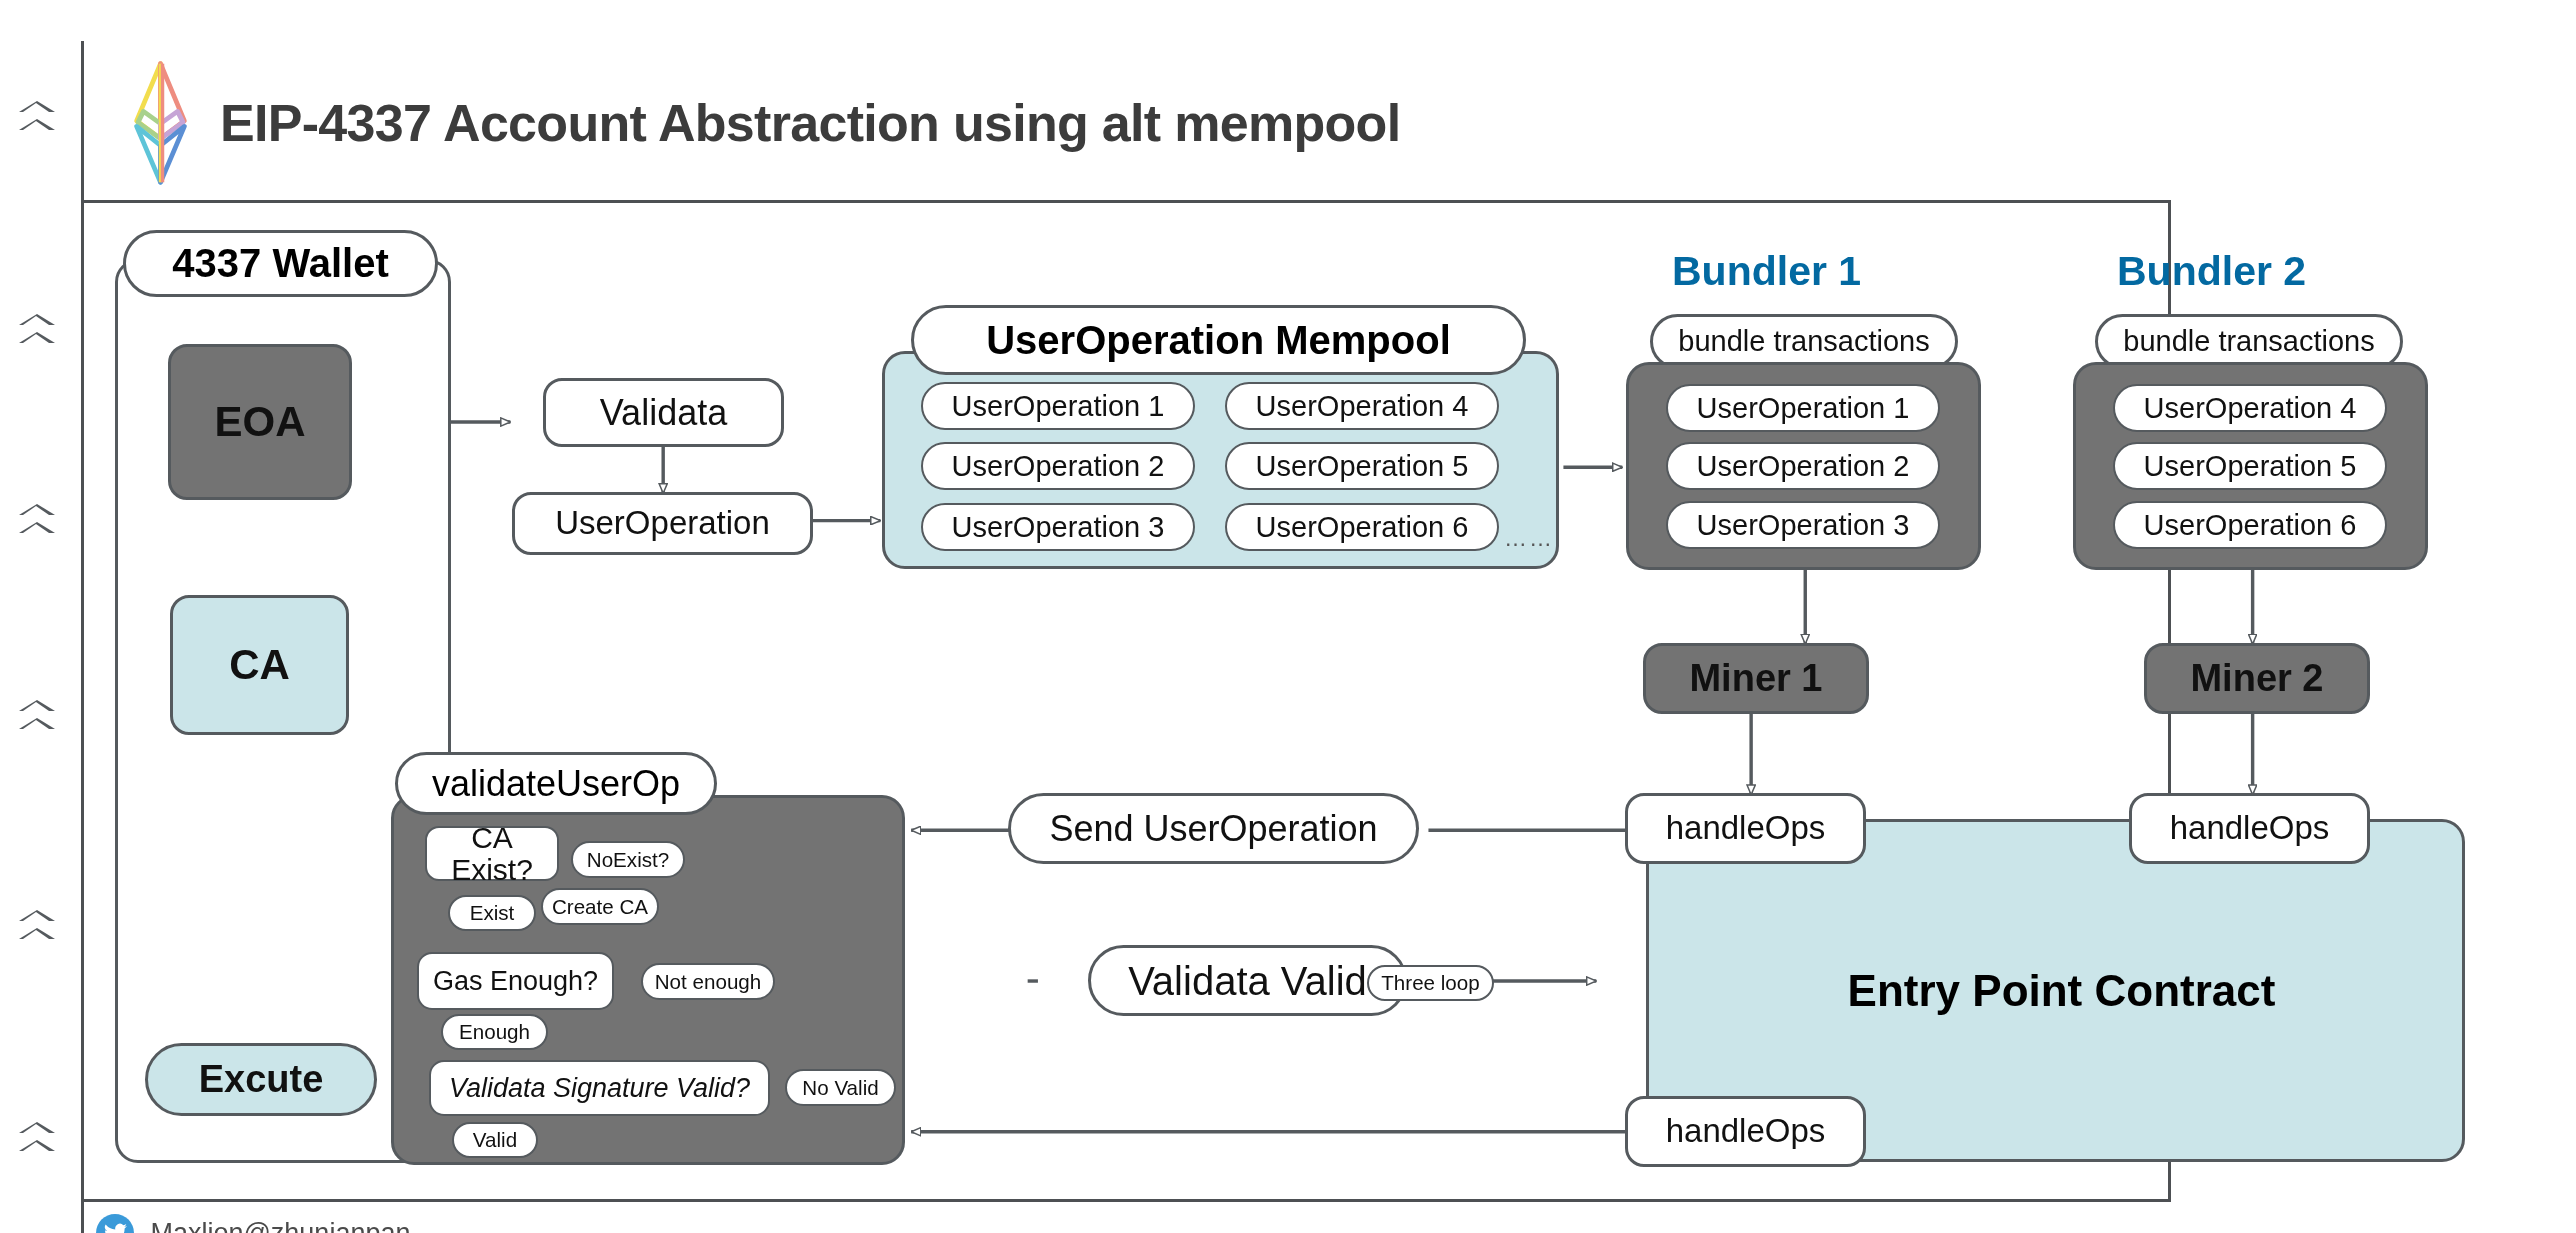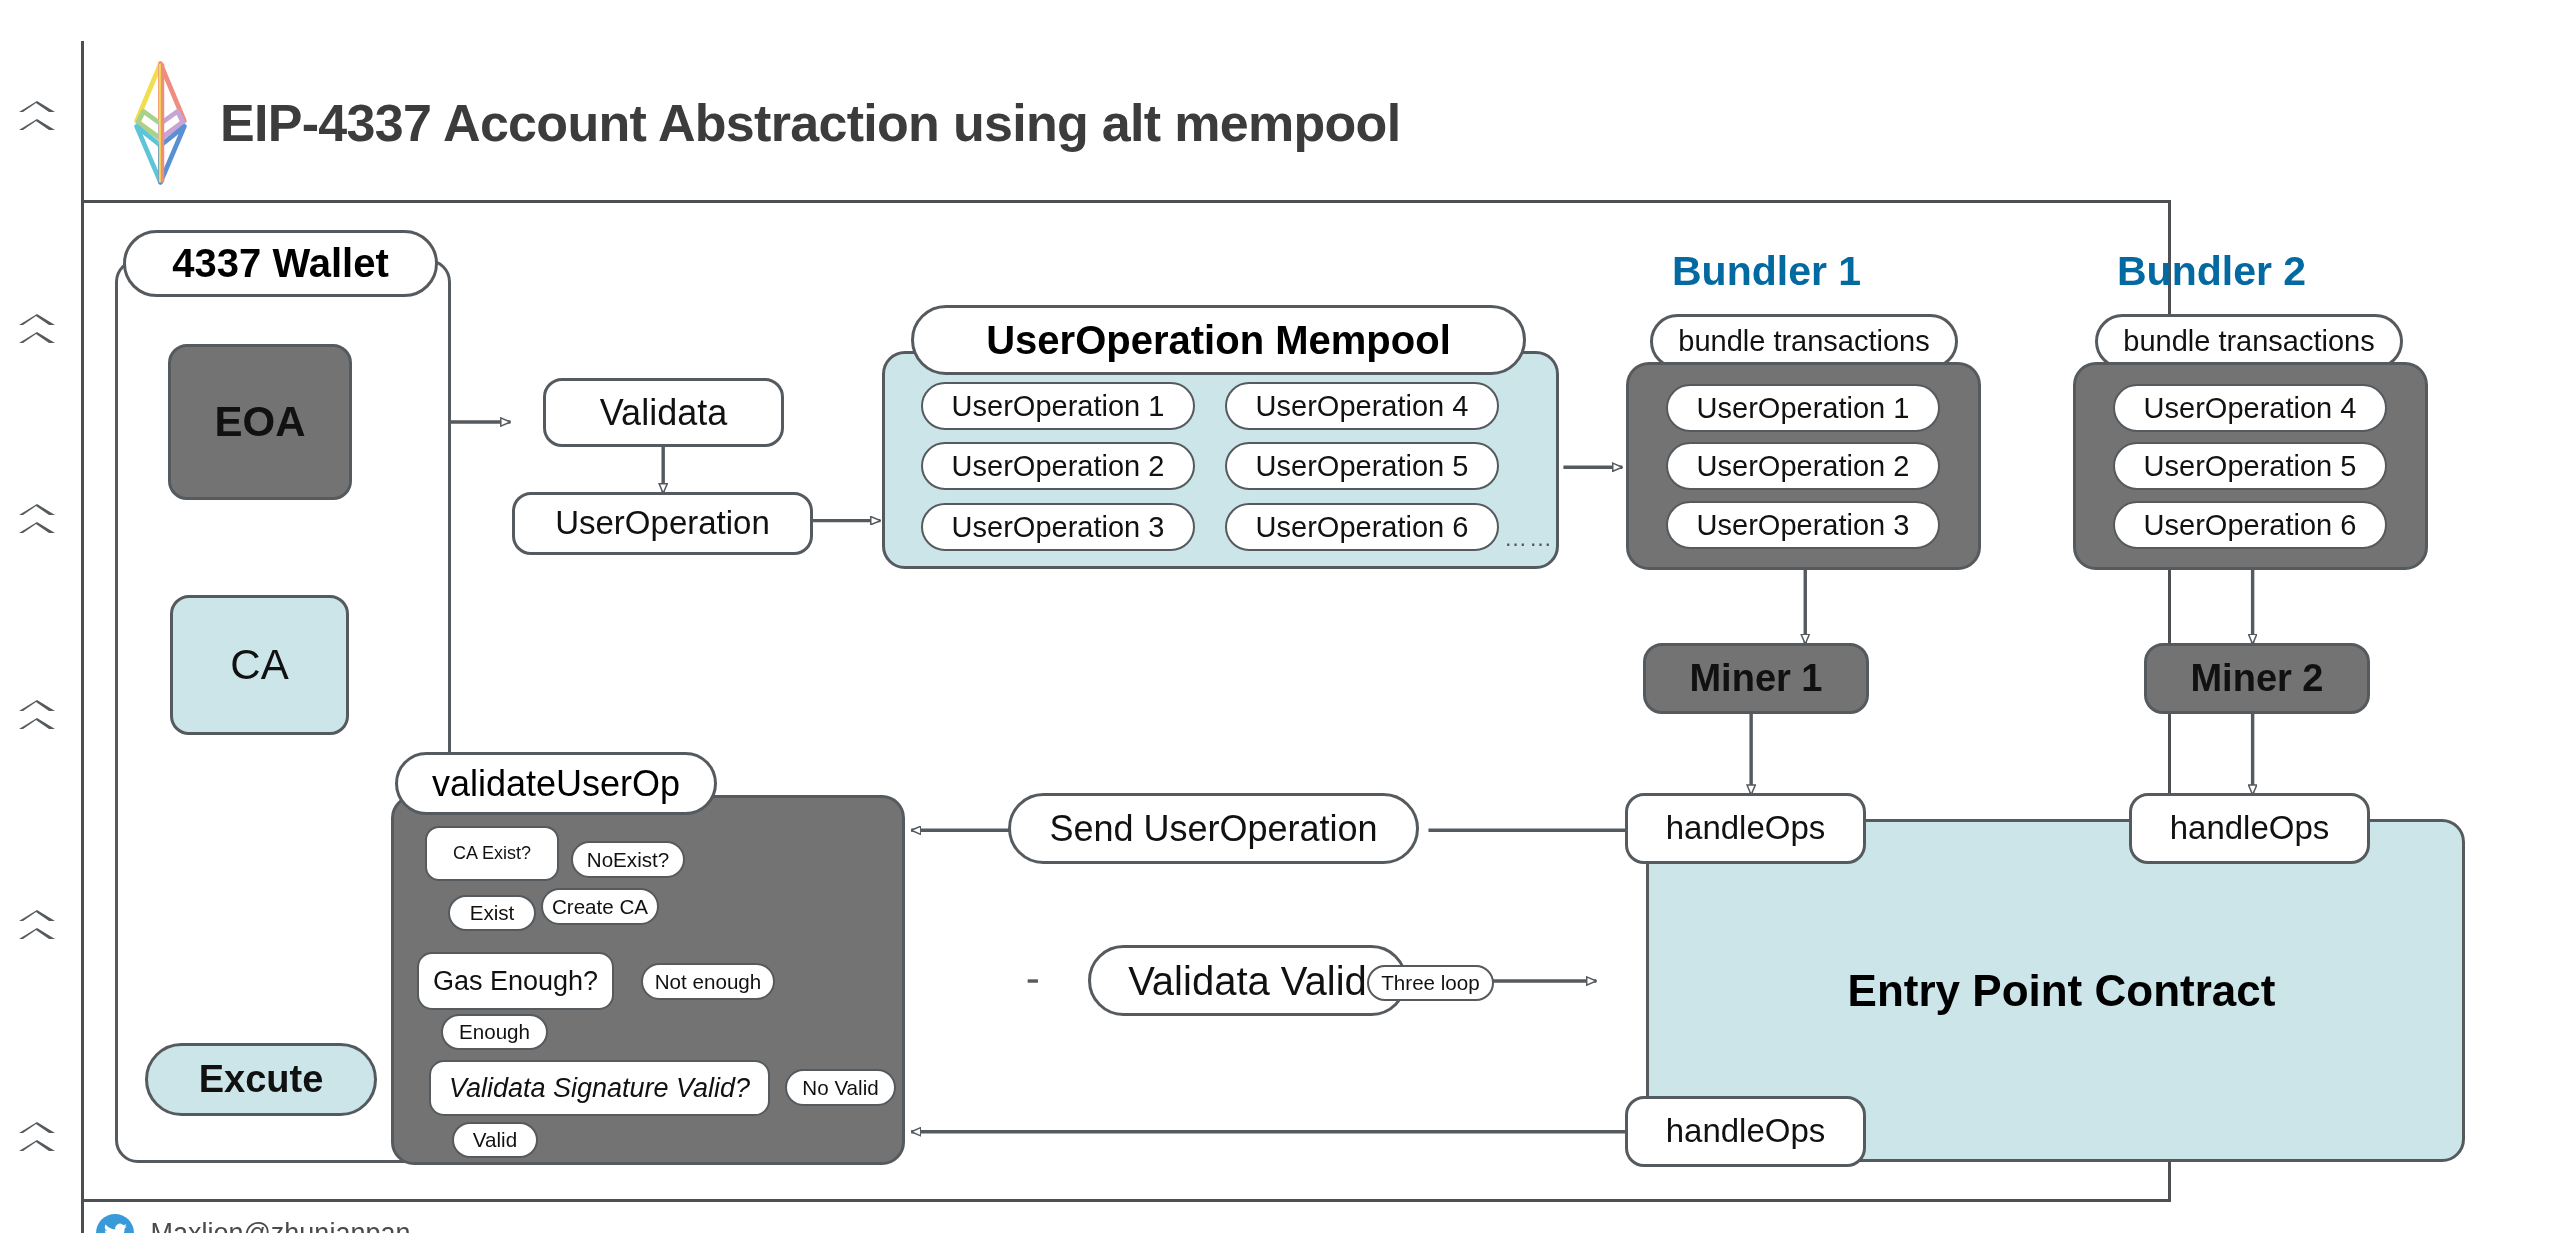--- a/index.html
+++ b/index.html
@@ -203,21 +203,21 @@
 
   <div class="grp" style="left:115px; top:218px; width:336px; height:904px; background:#ffffff;"></div>
   <div class="grp-title" style="left:123px; top:189px; width:315px; height:67px; font-size:40px; font-weight:bold;">
     <span>4337 Wallet</span>
   </div>
 
   <div class="node rrect fill-yellow" style="left:168px; top:303px; width:184px; height:156px; font-size:42px; font-weight:bold;">
     <span>EOA</span>
   </div>
 
-  <div class="node rrect fill-blue" style="left:170px; top:554px; width:179px; height:140px; font-size:42px; font-weight:normal;">
+  <div class="node rrect fill-blue" style="left:170px; top:554px; width:179px; height:140px; font-size:42px; font-weight:bold;">
     <span>CA</span>
   </div>
 
   <div class="node pill fill-blue" style="left:145px; top:1002px; width:232px; height:73px; font-size:38px; font-weight:bold;">
     <span>Excute</span>
   </div>
 
   <div class="node rrect fill-white" style="left:543px; top:337px; width:241px; height:69px; font-size:36px;">
     <span>Validata</span>
   </div>
@@ -316,21 +316,21 @@
 
   <div class="node pill fill-white thin" style="left:1367px; top:924px; width:127px; height:36px; font-size:20.6px;">
     <span>Three loop</span>
   </div>
 
   <div class="grp fill-yellow" style="left:391px; top:754px; width:514px; height:370px;"></div>
   <div class="grp-title" style="left:395px; top:711px; width:322px; height:63px; font-size:36px;">
     <span>validateUserOp</span>
   </div>
 
-  <div class="node rrect fill-white sm-border" style="left:425px; top:785px; width:134px; height:55px; font-size:18px; border-radius:14px;">
+  <div class="node rrect fill-white sm-border" style="left:425px; top:785px; width:134px; height:55px; font-size:30px; border-radius:14px;">
     <span>CA Exist?</span>
   </div>
   <div class="node pill fill-white thin" style="left:571px; top:800px; width:114px; height:37px; font-size:20.6px;">
     <span>NoExist?</span>
   </div>
   <div class="node pill fill-white thin" style="left:541px; top:847px; width:118px; height:37px; font-size:20.6px;">
     <span>Create CA</span>
   </div>
   <div class="node pill fill-white thin" style="left:448px; top:854px; width:88px; height:36px; font-size:20.6px;">
     <span>Exist</span>

